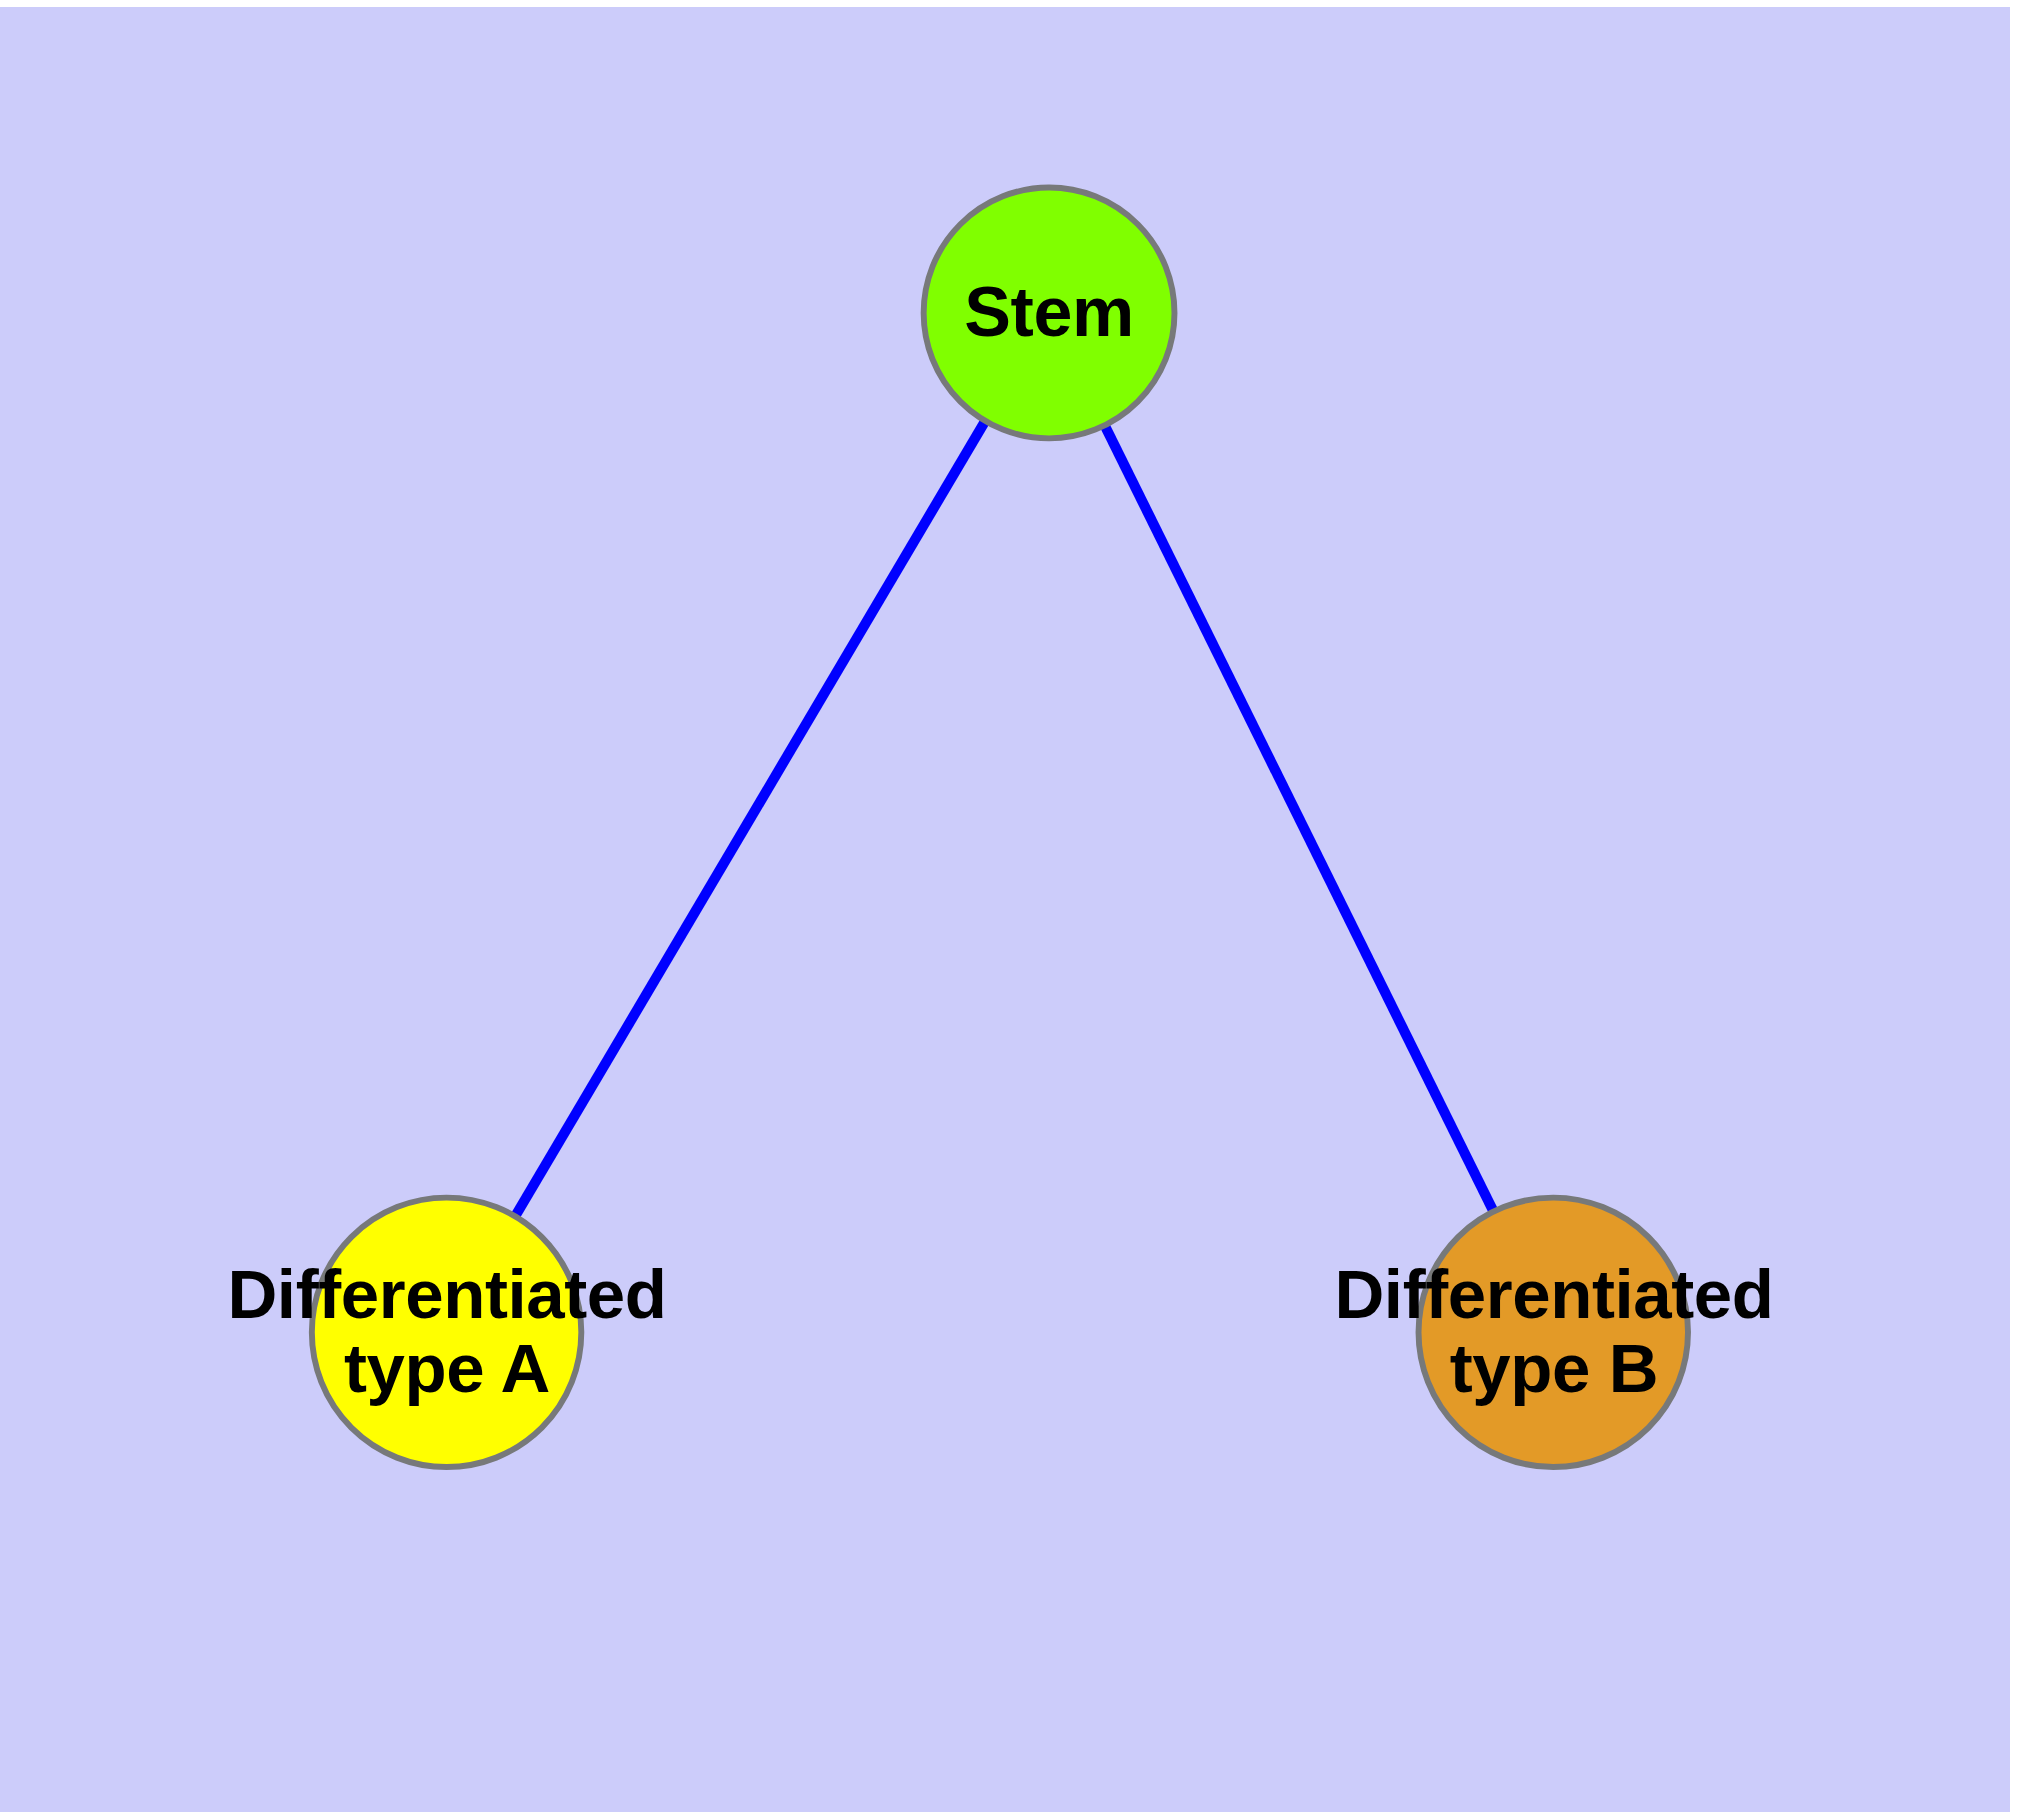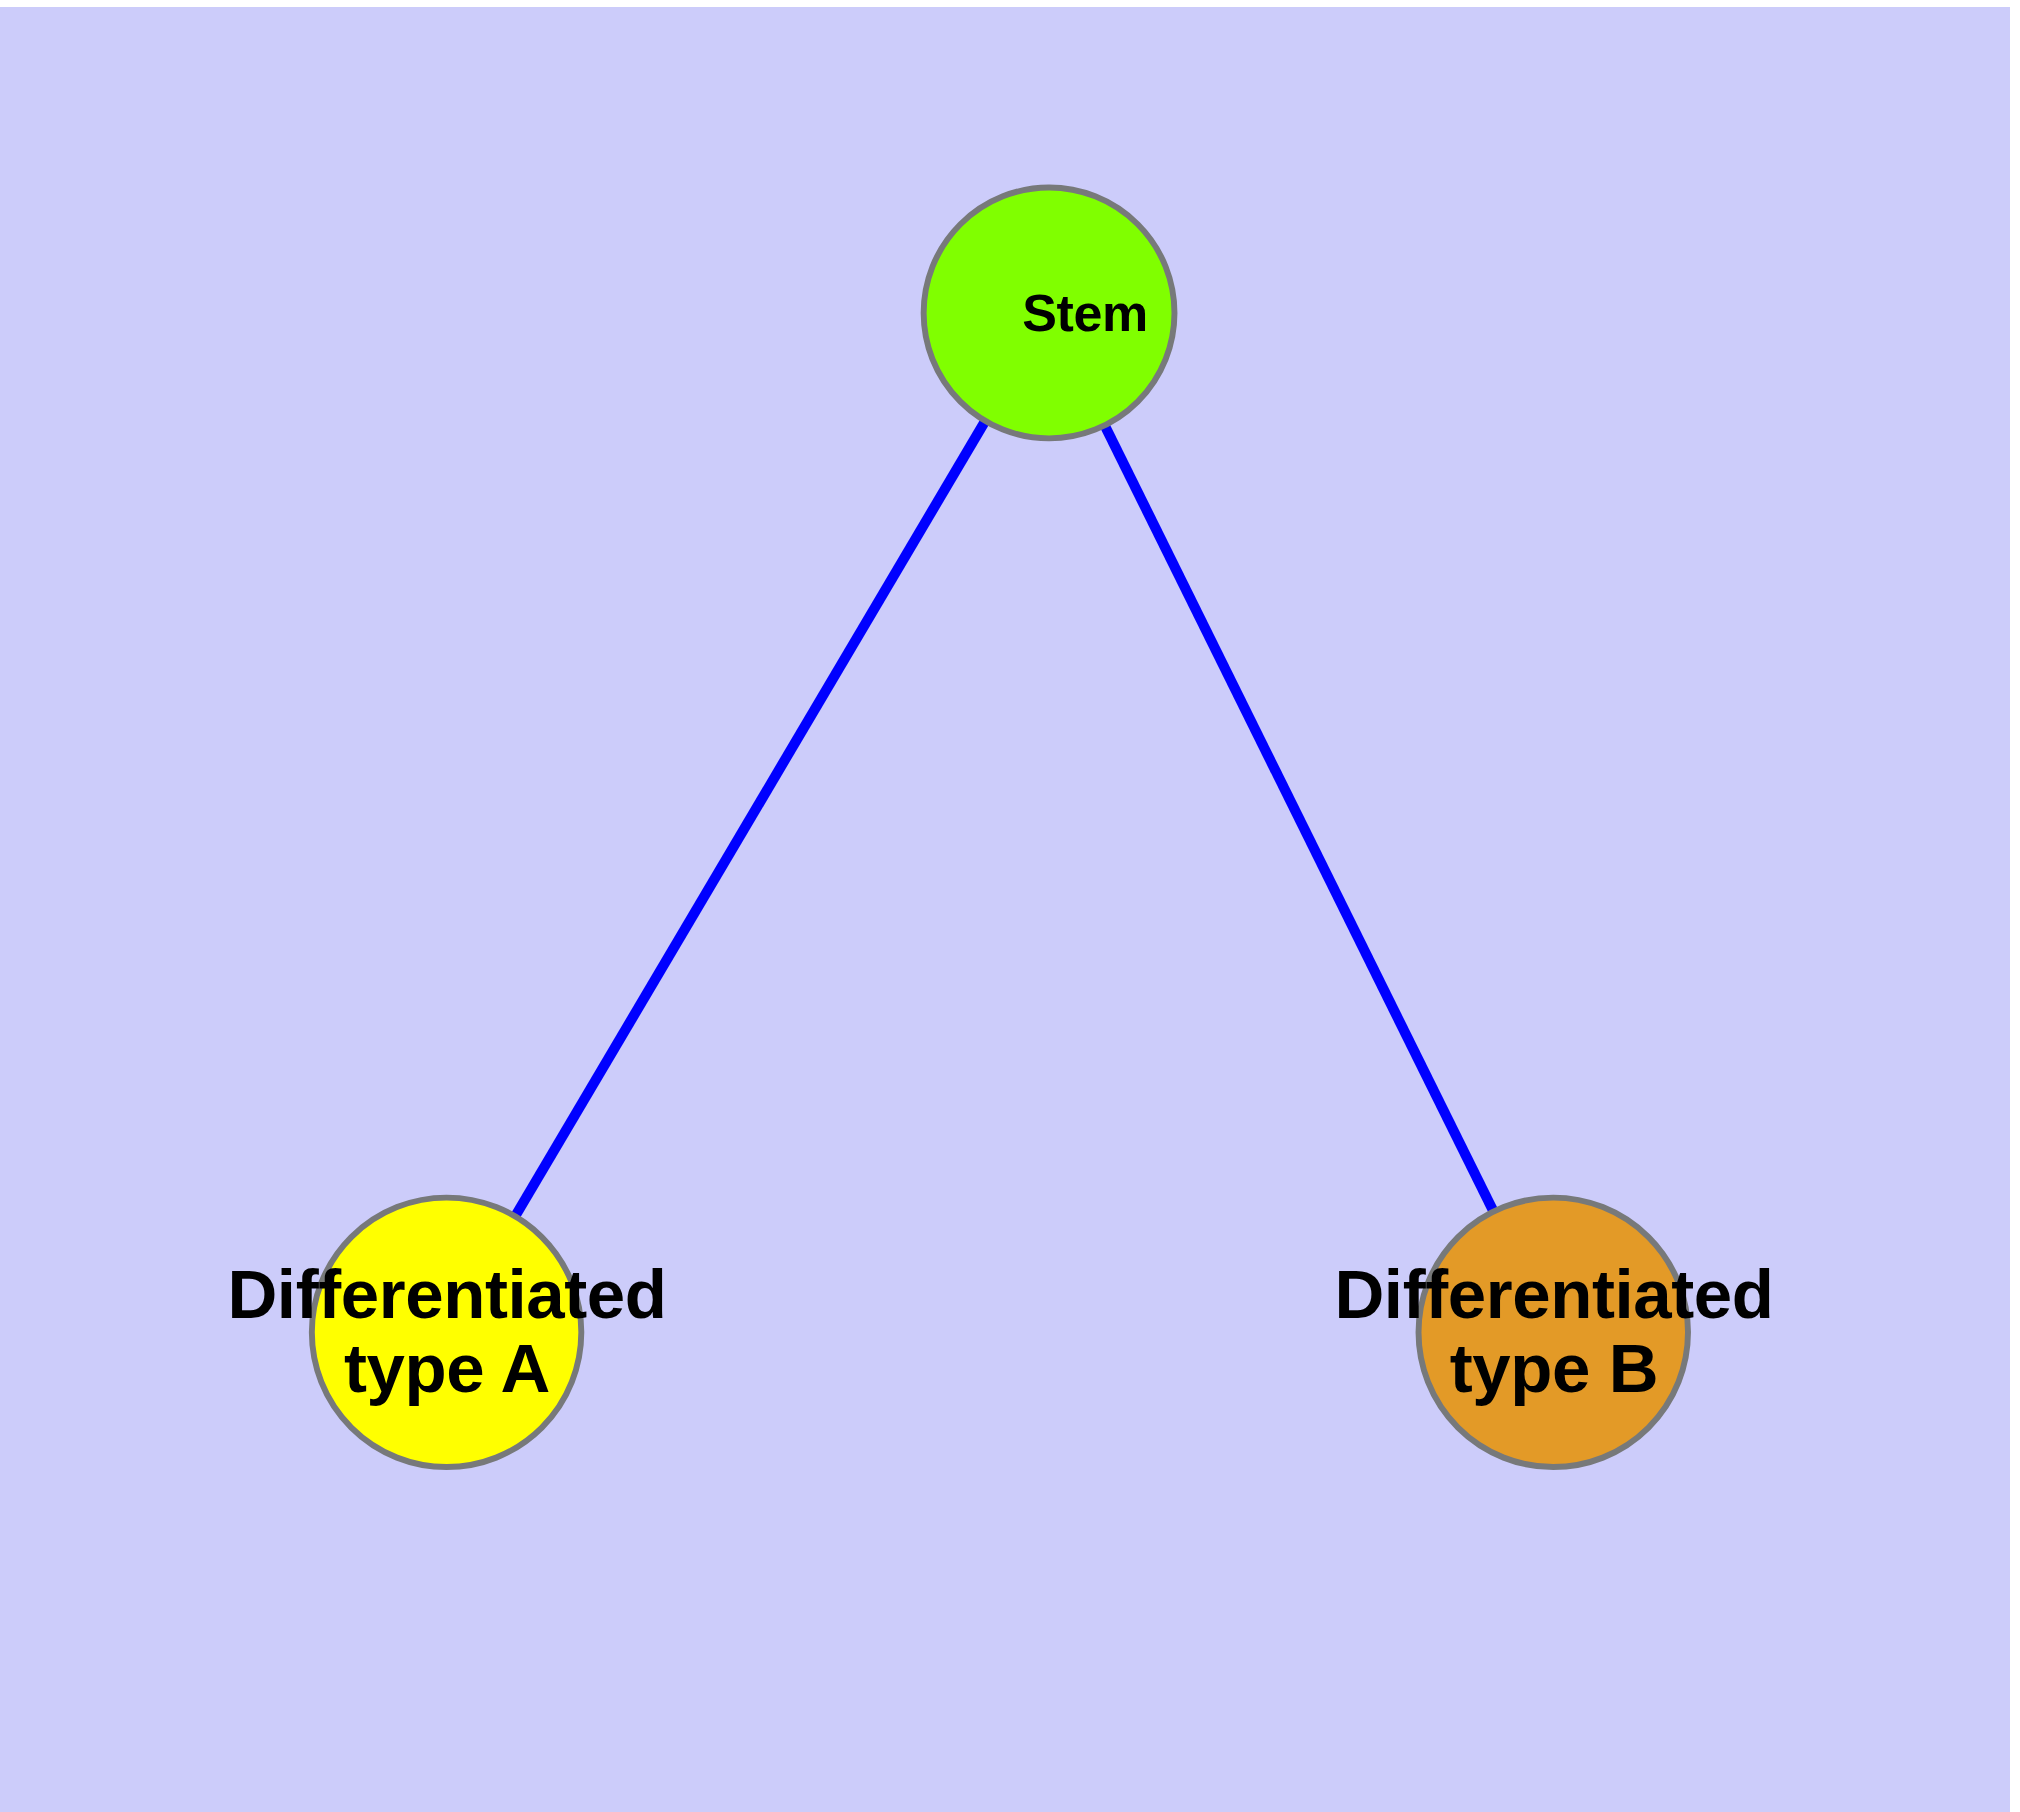--- a/index.html
+++ b/index.html
@@ -53,22 +53,21 @@
     font-family: "Liberation Sans", sans-serif;
     font-weight: bold;
     line-height: 1.08;
     white-space: pre-line;
     transform: translate(-50%, -50%);
     pointer-events: none;
     letter-spacing: -0.4px;
   }
 
   .node-label.root-label {
-    font-size: 52px;
-    margin-left: 36px;
+    font-size: 70px;
   }
 
   .node-label.leaf-label {
     font-size: 69px;
     text-align: center;
   }
 </style>
 </head>
 <body>
 

